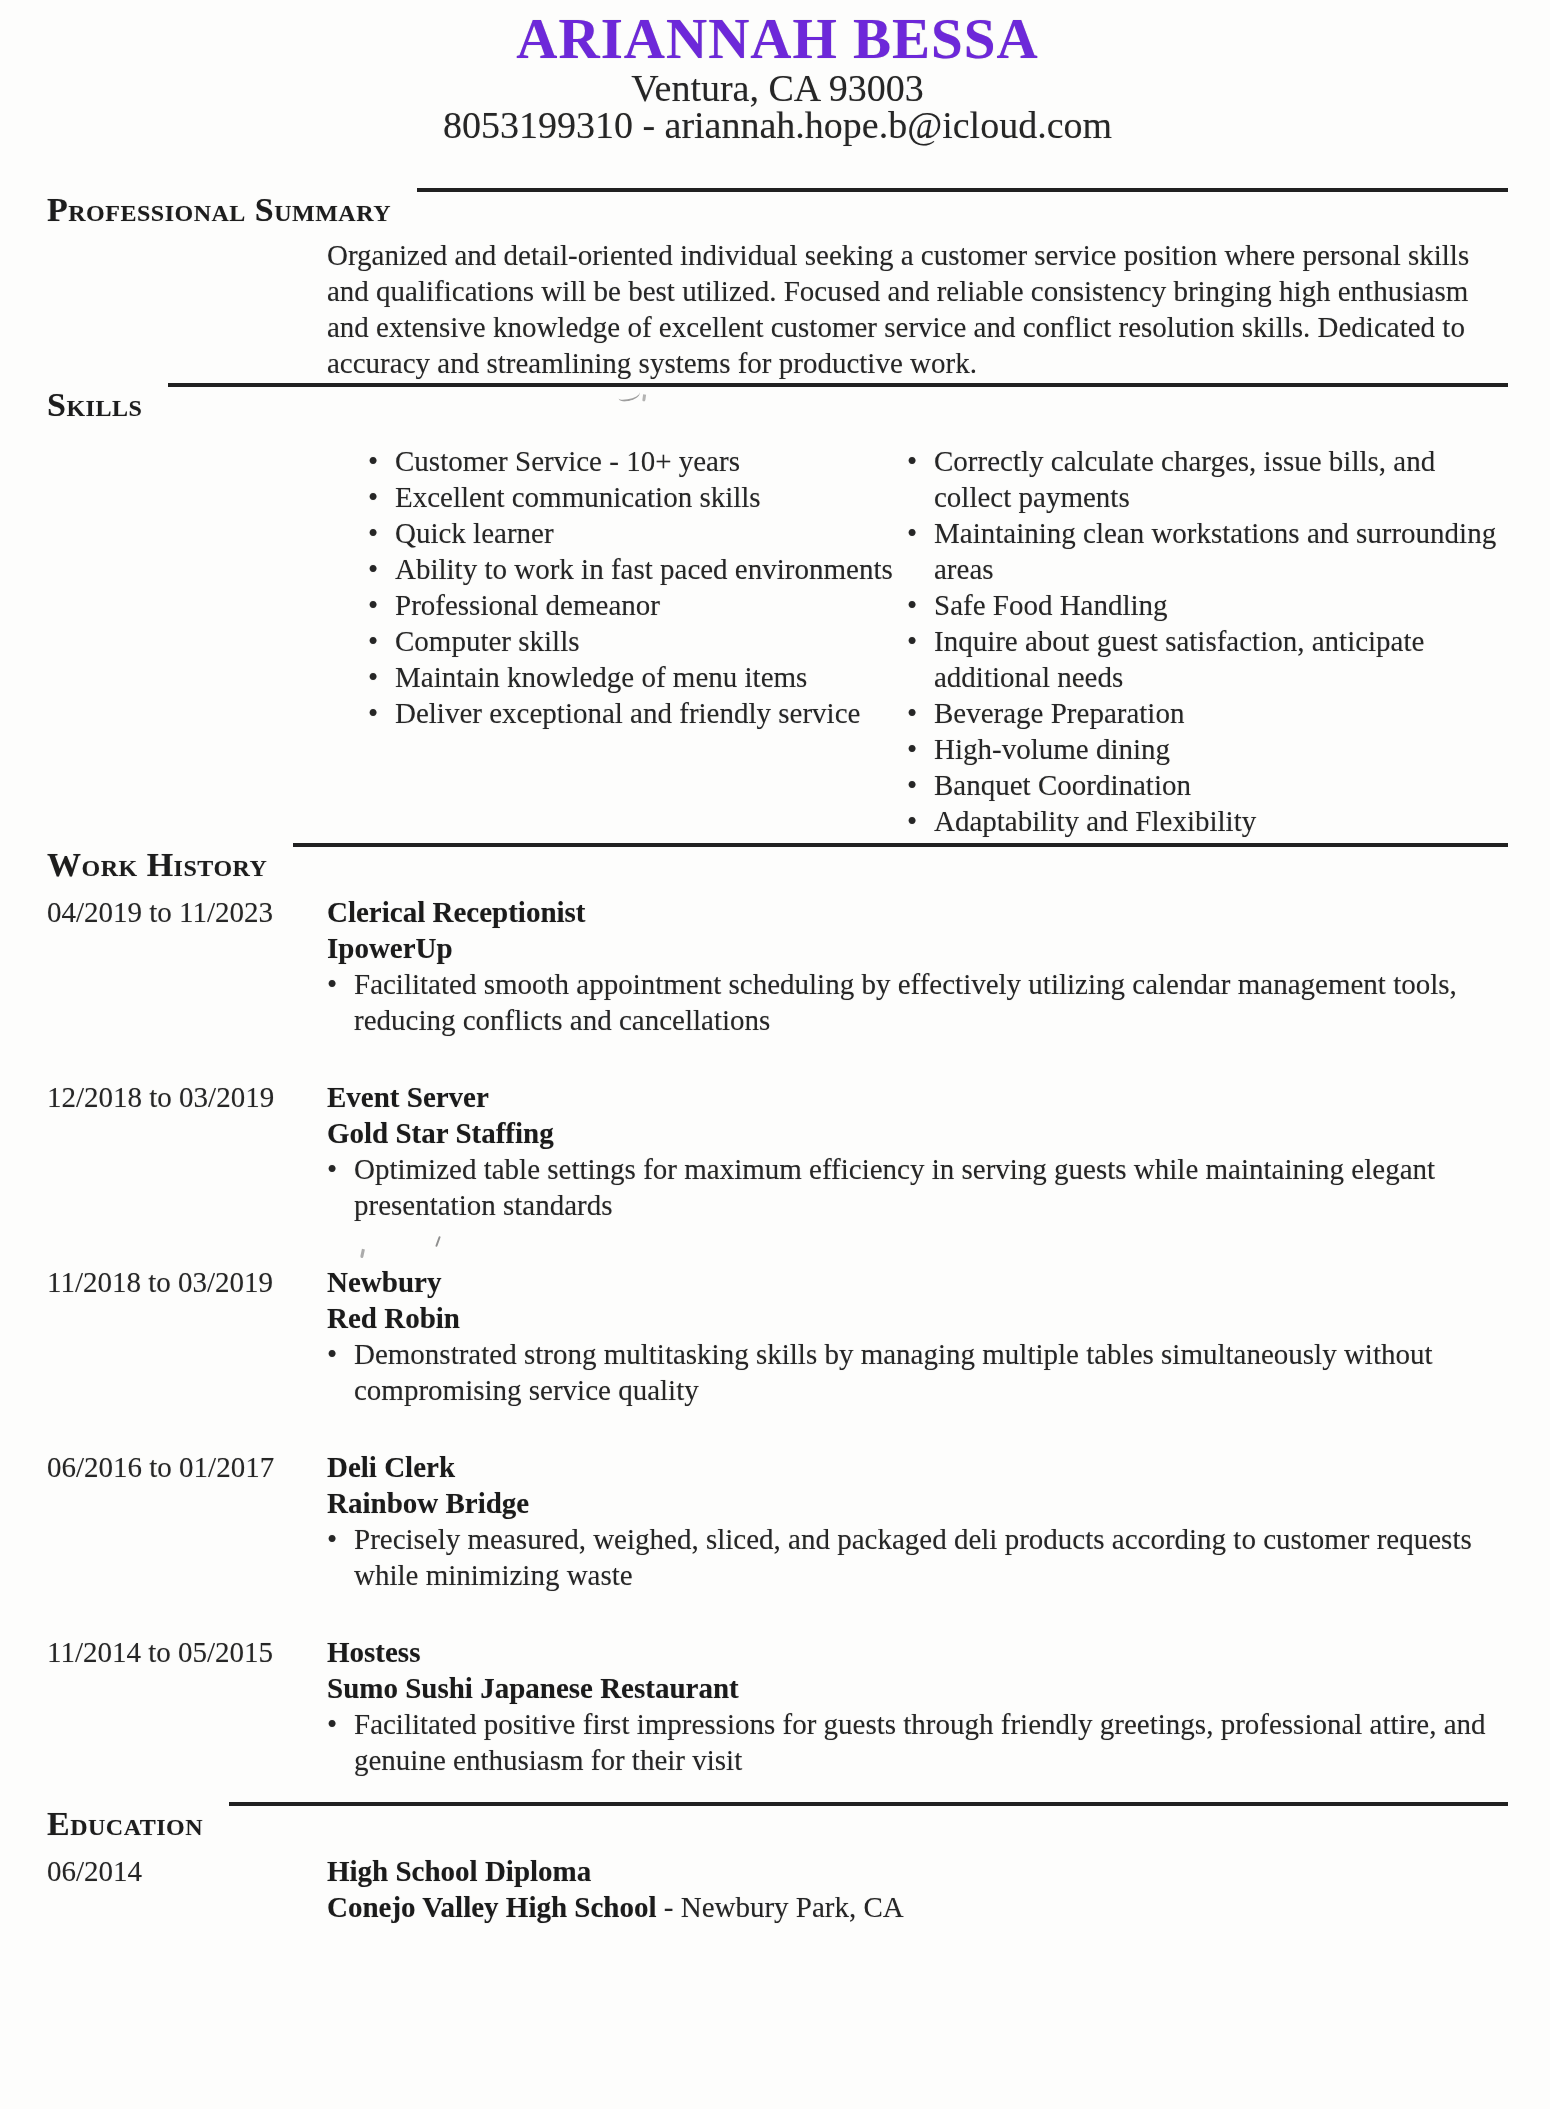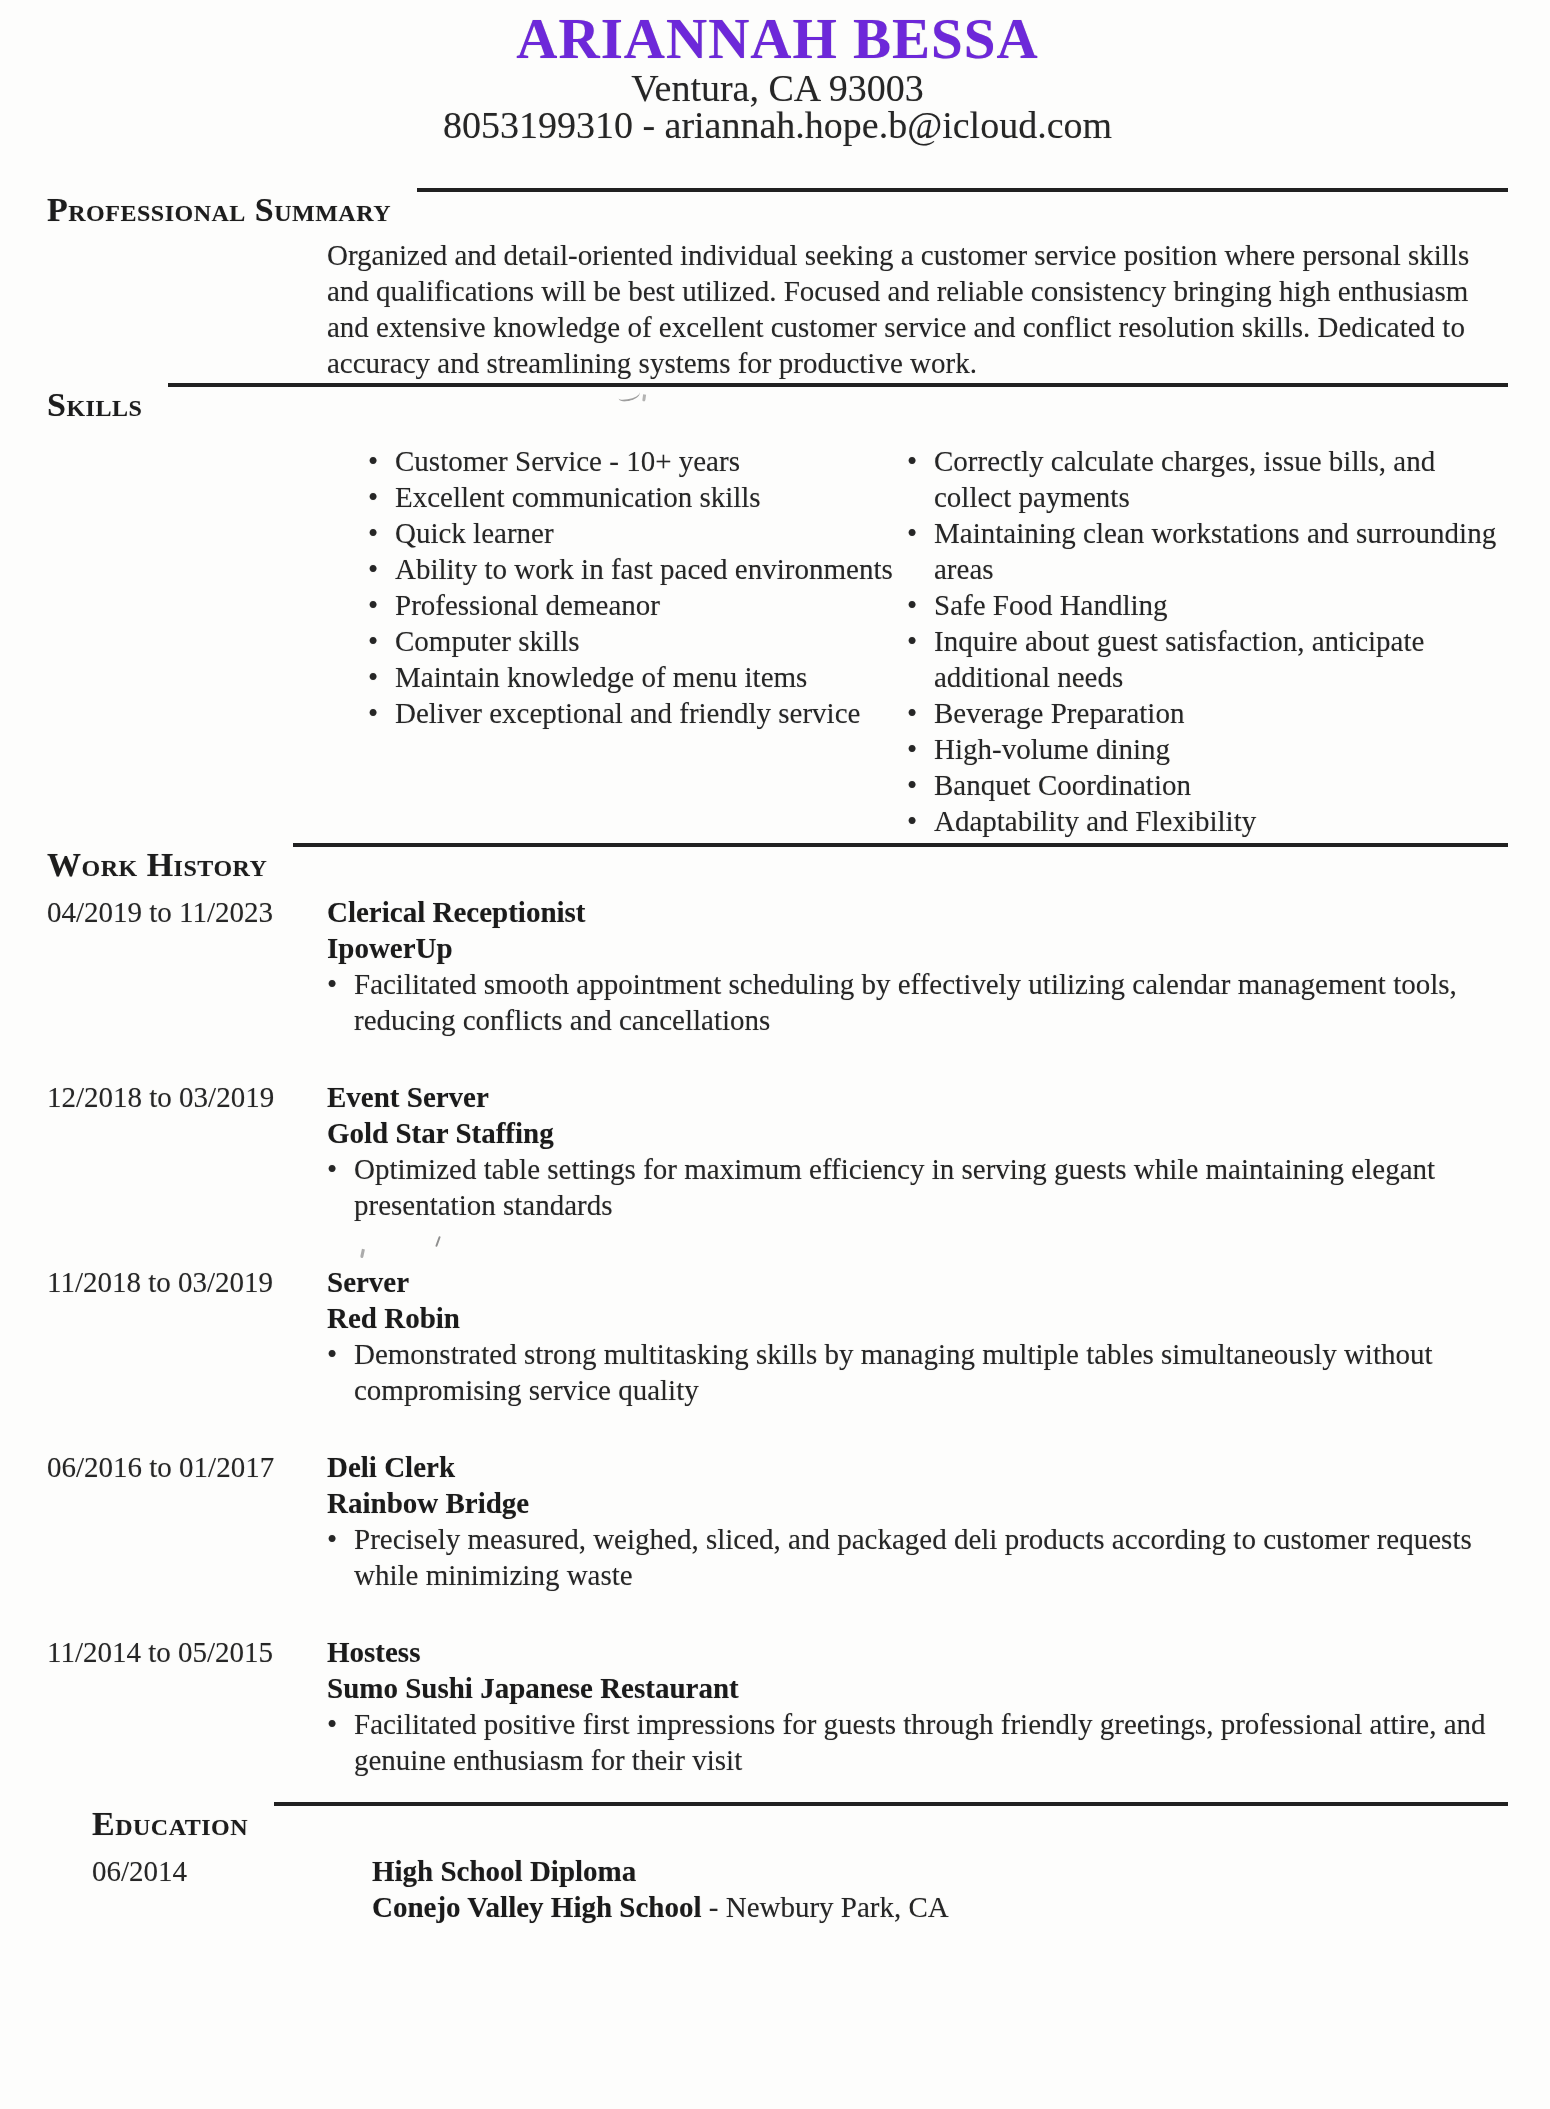--- a/index.html
+++ b/index.html
@@ -71,21 +71,21 @@
   
   .sec-work { margin-top: 4px; }
   .entry-row { display: flex; margin-top: 7px; }
   .job { margin-bottom: 41px; }
   .job:last-of-type { margin-bottom: 18px; }
   .dates { width: 280px; flex-shrink: 0; }
   .entry-main { flex: 1; }
   .job-title, .job-company { font-weight: bold; color: #1b1b1b; }
   .blist { padding-left: 41px; margin-top: 3px; }
 
-  .sec-edu { margin-top: 24px; margin-left: 45px; }
+  .sec-edu { margin-top: 24px; }
 
   
   .artifact { position: absolute; pointer-events: none; }
   .a1 {
     left: 618px; top: 390px; width: 22px; height: 9px;
     border-bottom: 2px solid rgba(80,80,80,0.55);
     border-radius: 0 0 60% 40%;
     transform: rotate(-10deg);
   }
   .a1::after {
@@ -234,21 +234,21 @@
               <span class="bullet"></span>
               <span class="li-text">Optimized table settings for maximum efficiency in serving guests while maintaining elegant presentation standards</span>
             </li>
         </ul>
       </div>
     </div>
 
     <div class="entry-row job">
       <div class="dates">11/2018 to 03/2019</div>
       <div class="entry-main">
-        <div class="job-title">Server</div>
+        <div class="job-title">Newbury</div>
         <div class="job-company">Red Robin</div>
         <ul class="plain blist">
           <li class="li">
               <span class="bullet"></span>
               <span class="li-text">Demonstrated strong multitasking skills by managing multiple tables simultaneously without compromising service quality</span>
             </li>
         </ul>
       </div>
     </div>
 

